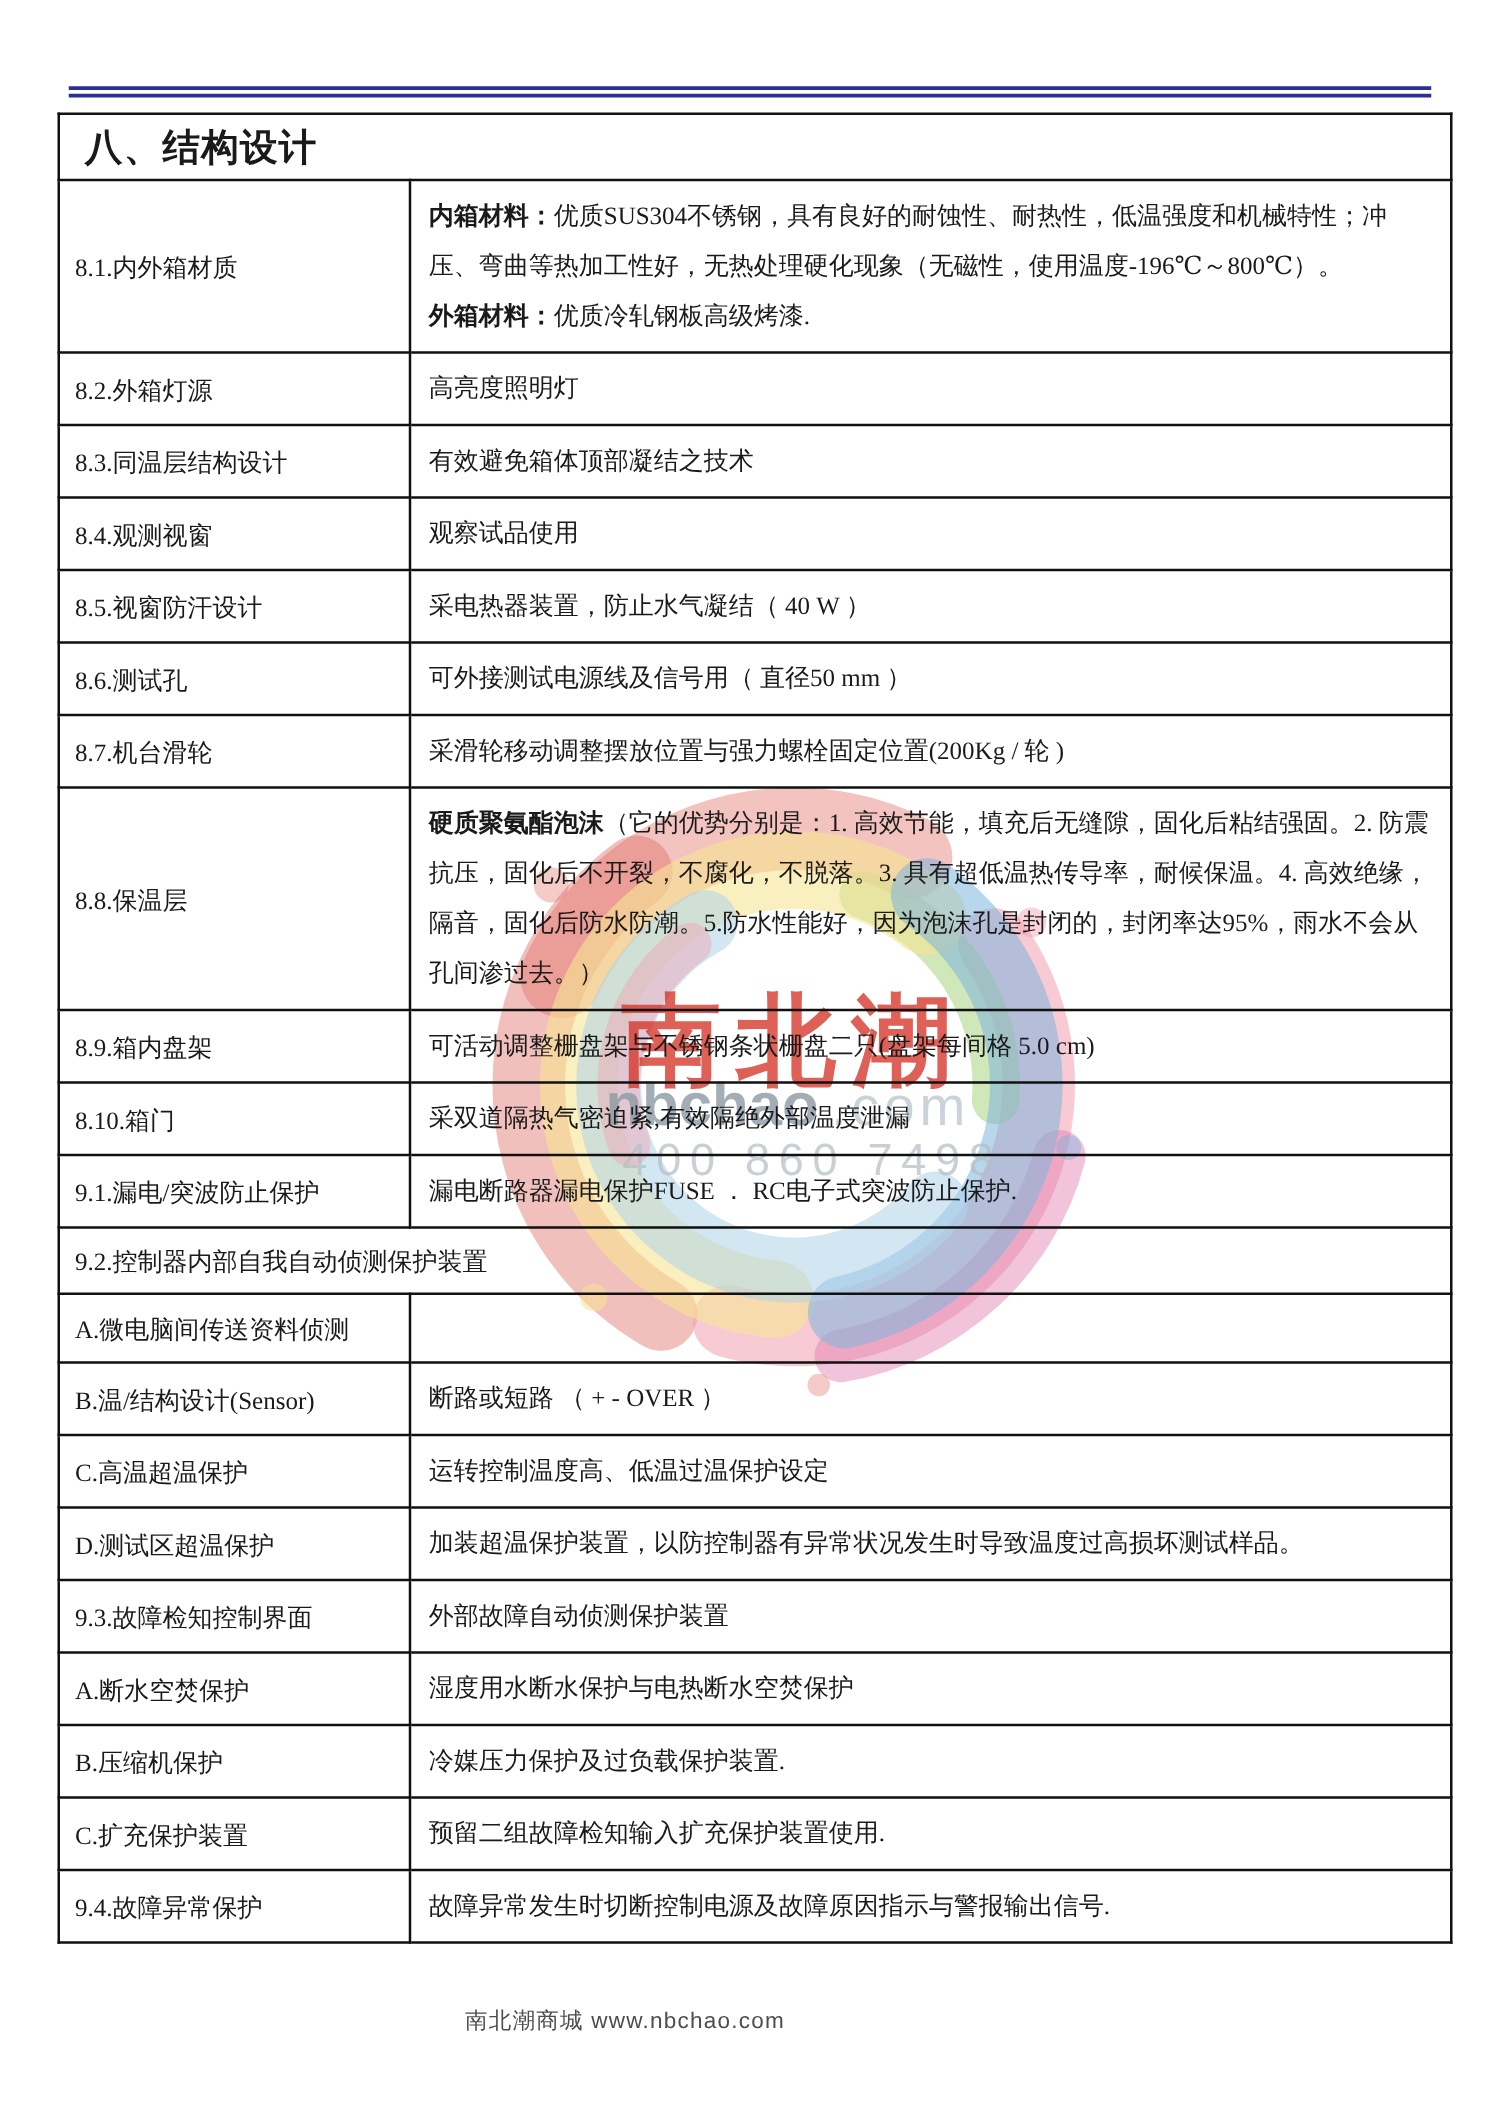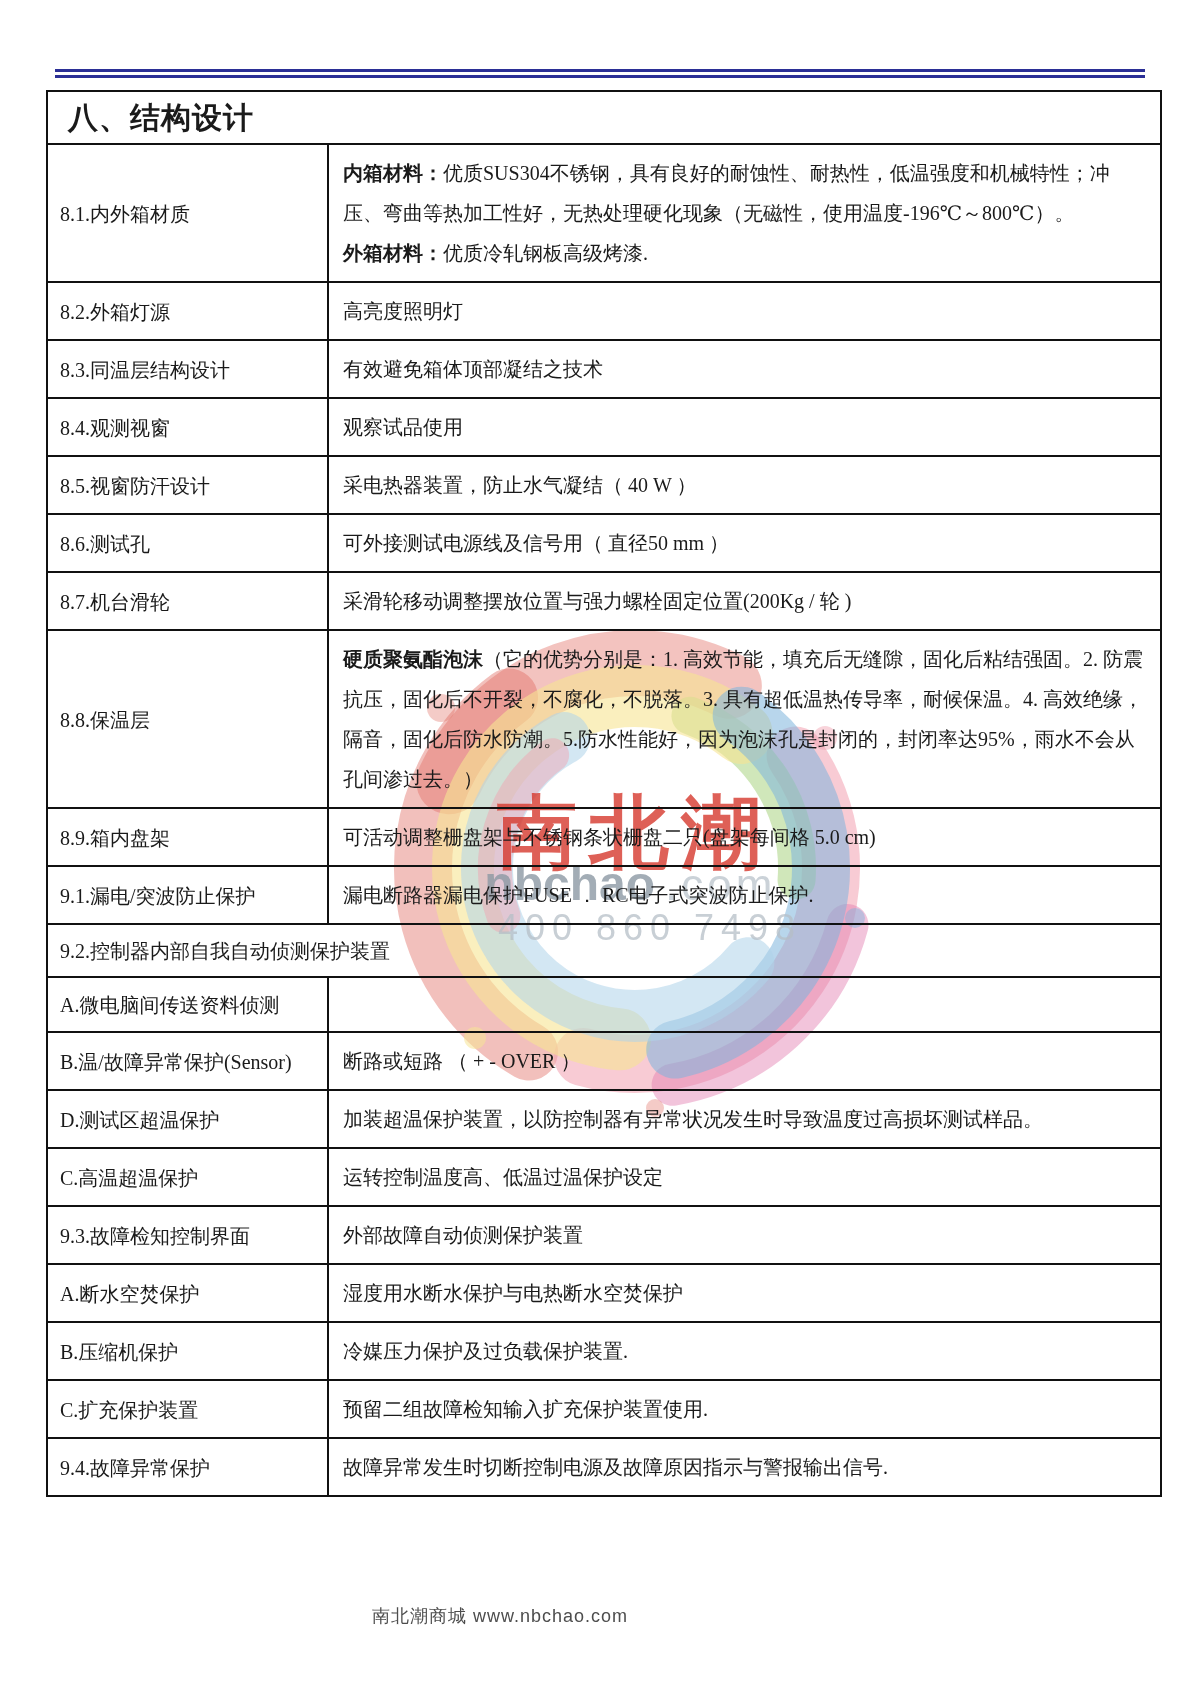--- a/index.html
+++ b/index.html
@@ -124,41 +124,45 @@
         </tr>
         <tr>
           <td class="label-cell">8.8.保温层</td>
           <td class="content-cell"><span class="b">硬质聚氨酯泡沫</span><span>（它的优势分别是：1. 高效节能，填充后无缝隙，固化后粘结强固。2. 防震抗压，固化后不开裂，不腐化，不脱落。3. 具有超低温热传导率，耐候保温。4. 高效绝缘，隔音，固化后防水防潮。5.防水性能好，因为泡沫孔是封闭的，封闭率达95%，雨水不会从孔间渗过去。）</span></td>
         </tr>
         <tr>
           <td class="label-cell">8.9.箱内盘架</td>
           <td class="content-cell"><span>可活动调整栅盘架与不锈钢条状栅盘二只(盘架每间格 5.0 cm)</span></td>
         </tr>
         <tr>
+          <td class="label-cell">8.10.箱门</td>
+          <td class="content-cell"><span>采双道隔热气密迫紧,有效隔绝外部温度泄漏</span></td>
+        </tr>
+        <tr>
           <td class="label-cell">9.1.漏电/突波防止保护</td>
           <td class="content-cell"><span>漏电断路器漏电保护FUSE ． RC电子式突波防止保护.</span></td>
         </tr>
         <tr>
           <td colspan="2" class="full-label-cell">9.2.控制器内部自我自动侦测保护装置</td>
         </tr>
         <tr>
           <td class="label-cell">A.微电脑间传送资料侦测</td>
           <td class="content-cell"></td>
         </tr>
         <tr>
-          <td class="label-cell">B.温/故障异常保护(Sensor)</td>
+          <td class="label-cell">B.温/结构设计(Sensor)</td>
           <td class="content-cell"><span>断路或短路 （ + - OVER ）</span></td>
+        </tr>
+        <tr>
+          <td class="label-cell">C.高温超温保护</td>
+          <td class="content-cell"><span>运转控制温度高、低温过温保护设定</span></td>
         </tr>
         <tr>
           <td class="label-cell">D.测试区超温保护</td>
           <td class="content-cell"><span>加装超温保护装置，以防控制器有异常状况发生时导致温度过高损坏测试样品。</span></td>
-        </tr>
-        <tr>
-          <td class="label-cell">C.高温超温保护</td>
-          <td class="content-cell"><span>运转控制温度高、低温过温保护设定</span></td>
         </tr>
         <tr>
           <td class="label-cell">9.3.故障检知控制界面</td>
           <td class="content-cell"><span>外部故障自动侦测保护装置</span></td>
         </tr>
         <tr>
           <td class="label-cell">A.断水空焚保护</td>
           <td class="content-cell"><span>湿度用水断水保护与电热断水空焚保护</span></td>
         </tr>
         <tr>

